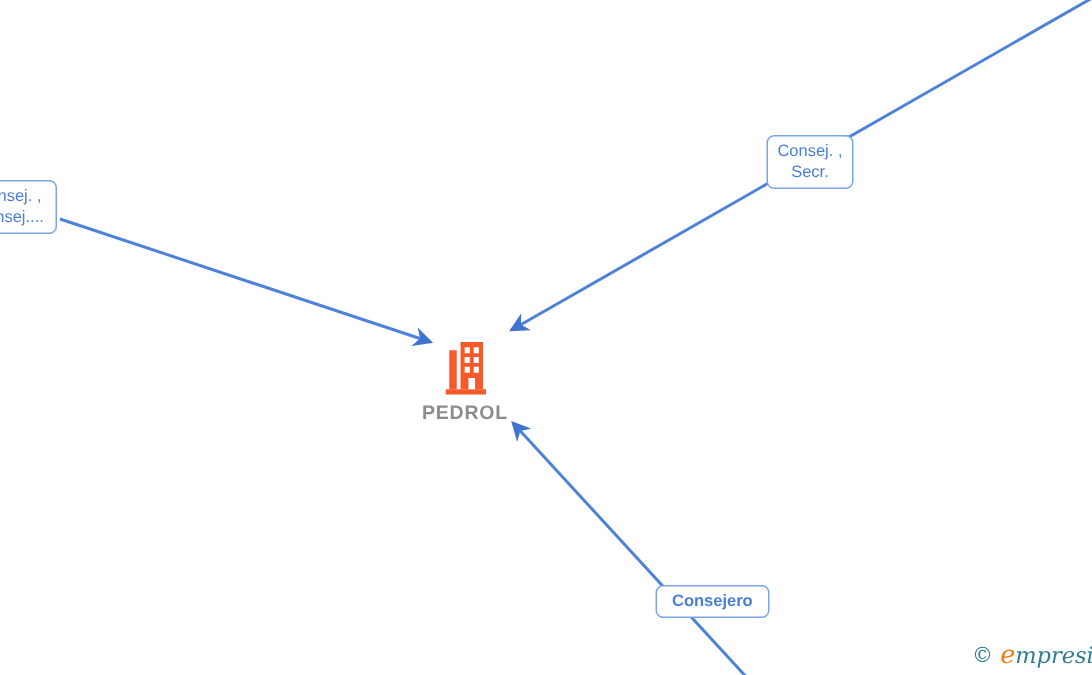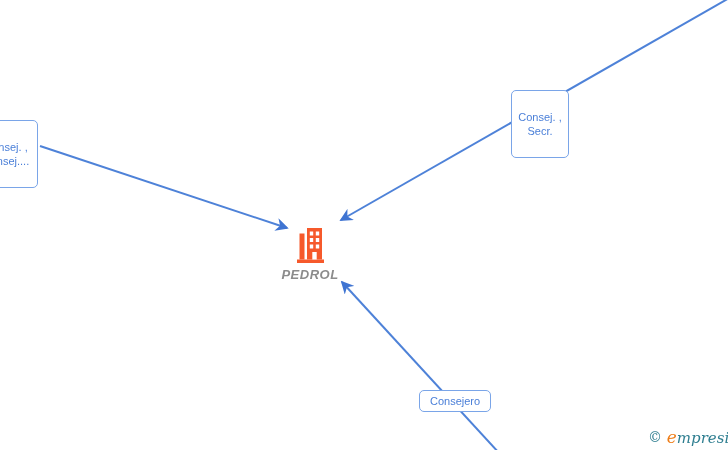--- a/index.html
+++ b/index.html
@@ -13,27 +13,27 @@
     font-family:"Liberation Sans", sans-serif;
   }
   .canvas{position:relative;width:728px;height:450px;overflow:hidden;background:var(--background);}
   .edges{position:absolute;left:0;top:0;z-index:1;}
   .edge{stroke:var(--edge);stroke-width:2;fill:none;}
   .arrowhead{fill:var(--arrow);stroke:none;}
   .node-label{
     position:absolute;z-index:3;box-sizing:border-box;
     background:var(--label_bg);border:1.5px solid var(--label_border);border-radius:5px;
     color:var(--label_text);font-size:11px;line-height:14px;text-align:center;
-    padding:19px 6px;cursor:pointer;white-space:nowrap;
+    padding:3px 6px;cursor:pointer;white-space:nowrap;
   }
   .node-label span{display:block;}
   .label-left{left:-26px;top:120px;width:64px;}
   .label-topright{left:511px;top:90px;width:58px;}
-  .label-bottom{left:419px;top:390px;min-width:67px;padding:3px 10px;}
-  .company{position:absolute;left:260px;top:226px;width:100px;z-index:2;text-align:center;cursor:pointer;font-style:italic;}
+  .label-bottom{left:437px;top:390px;min-width:67px;padding:3px 10px;font-weight:bold;}
+  .company{position:absolute;left:260px;top:226px;width:100px;z-index:2;text-align:center;cursor:pointer;}
   .company .bicon{display:block;margin:0 auto 2px auto;}
   .company-name{
     color:var(--company_text);font-size:13px;font-weight:bold;line-height:17px;
     letter-spacing:0.5px;
   }
   .company-name span{display:block;}
   .watermark{
     position:absolute;left:648px;top:427px;z-index:3;font-style:italic;
     font-family:"DejaVu Serif", serif;font-size:15px;line-height:20px;white-space:nowrap;
   }

